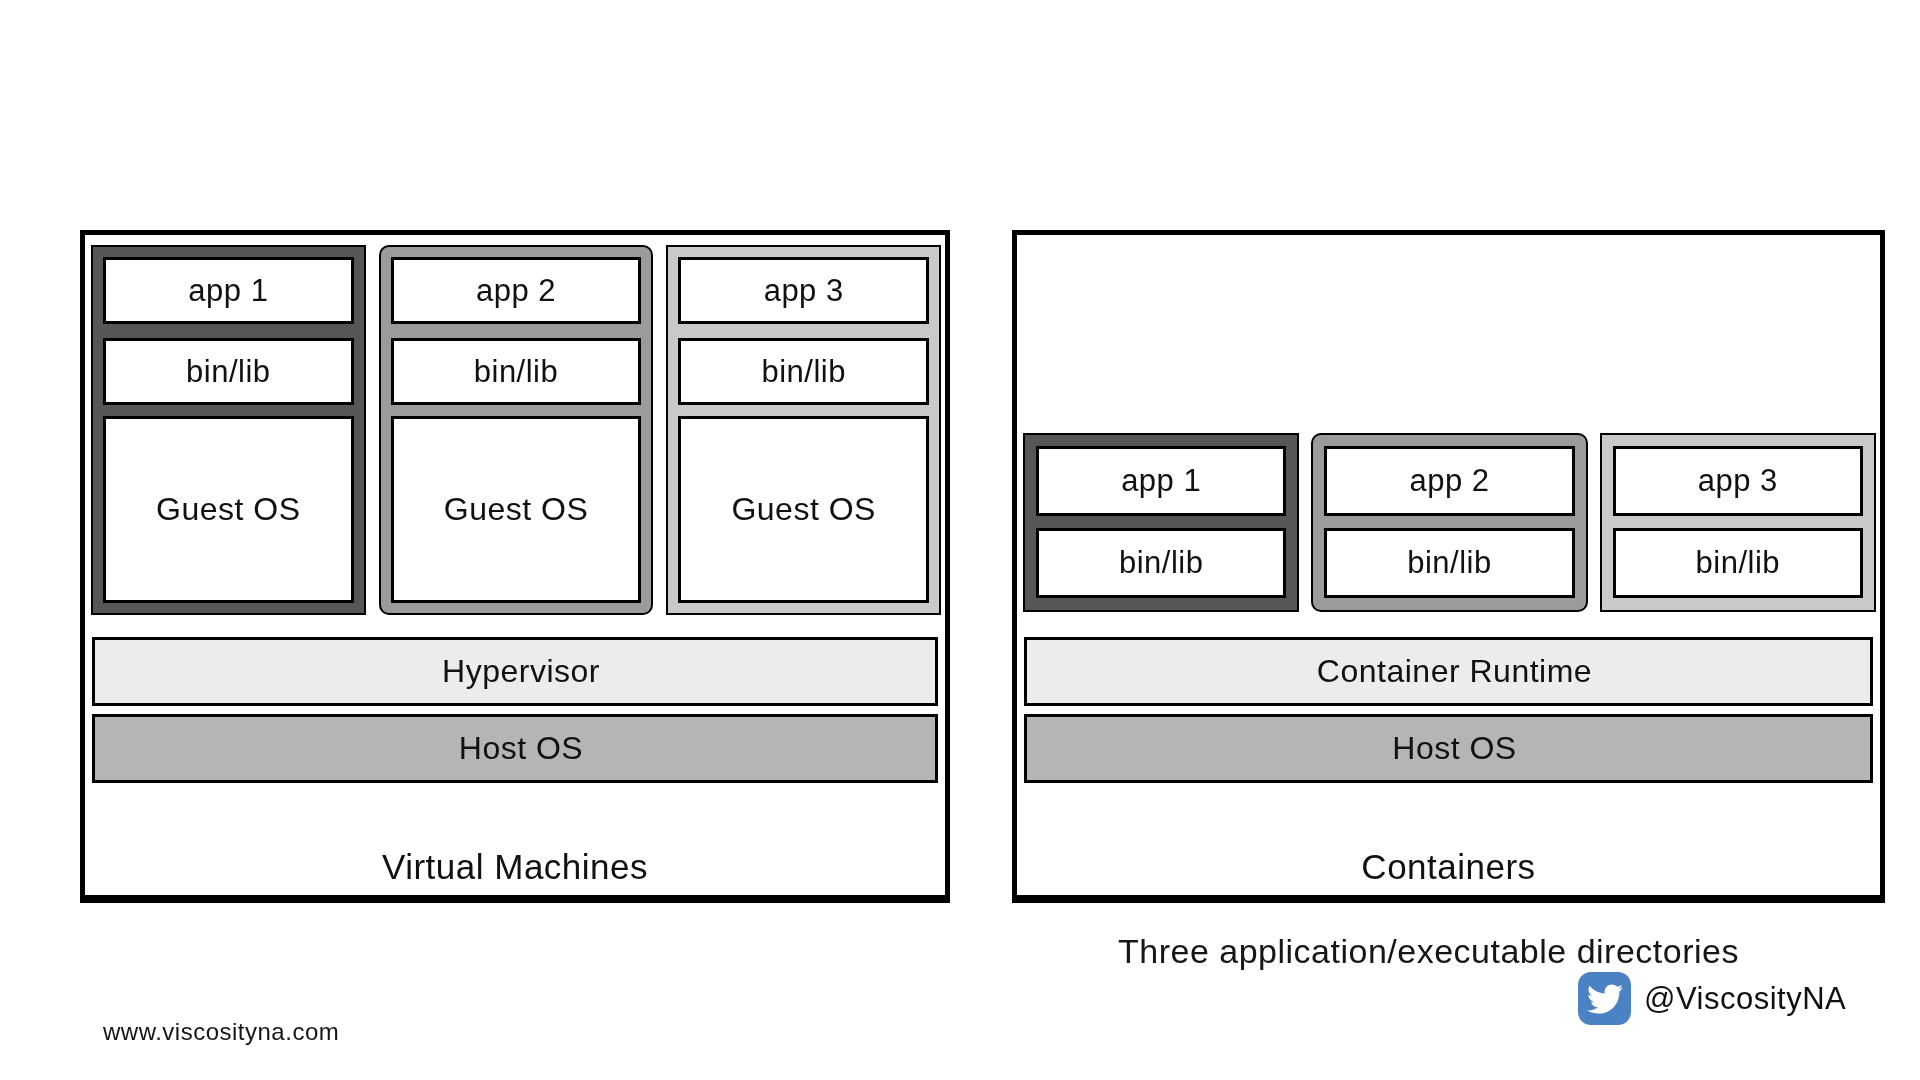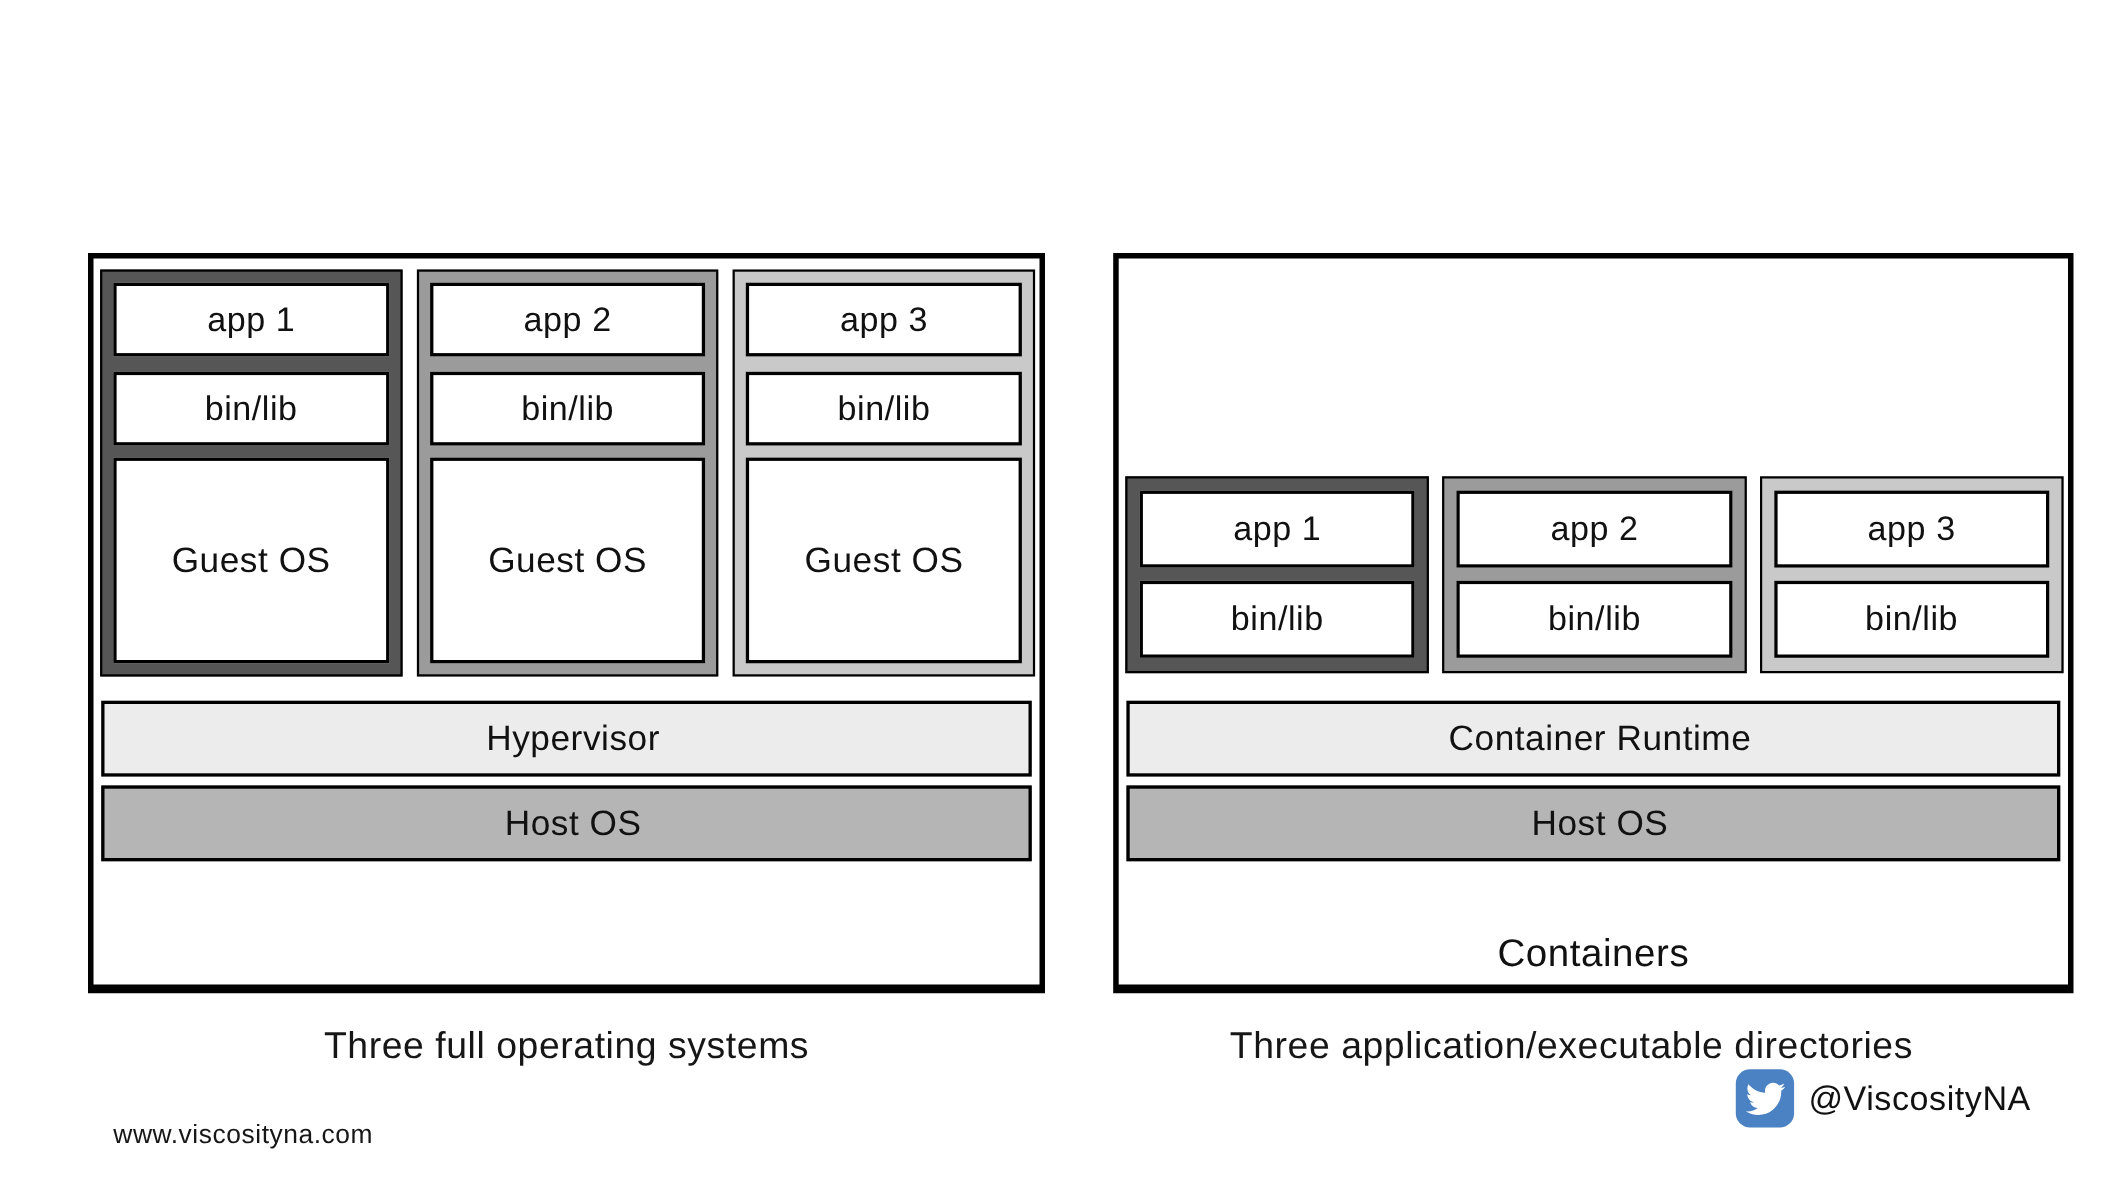--- a/index.html
+++ b/index.html
@@ -31,21 +31,21 @@
 
   .stack {
     flex: 1 1 0;
     border: 2px solid #000;
     display: flex;
     flex-direction: column;
   }
   .vm .stack { padding: 10px; }
   .ct .stack { padding: 11px; }
   .shade-dark  { background: #565656; }
-  .shade-mid   { background: #9b9b9b; }
+  .shade-mid   { background: #9b9b9b; border-radius: 10px; }
   .shade-light { background: #c9c9c9; }
 
   .cell {
     background: #fff;
     border: 3px solid #000;
     display: flex;
     align-items: center;
     justify-content: center;
     font-size: 31px;
     letter-spacing: 0.5px;
@@ -165,23 +165,23 @@
         </div>
         <div class="cell guest">
           <span>Guest OS</span>
         </div>
       </div>
 
     </div>
 
     <div class="layer-bar fill-light pos-a">Hypervisor</div>
     <div class="layer-bar fill-mid pos-b">Host OS</div>
+    <h2 class="panel-title">Virtual Machines</h2>
   </section>
 
-  <div class="caption vm-cap">Three full operating systems</div>
 
   <section class="panel ct">
     <div class="stacks">
 
       <div class="stack shade-dark">
         <div class="cell app">
           <span>app 1</span>
         </div>
         <div class="cell binlib">
           <span>bin/lib</span>

